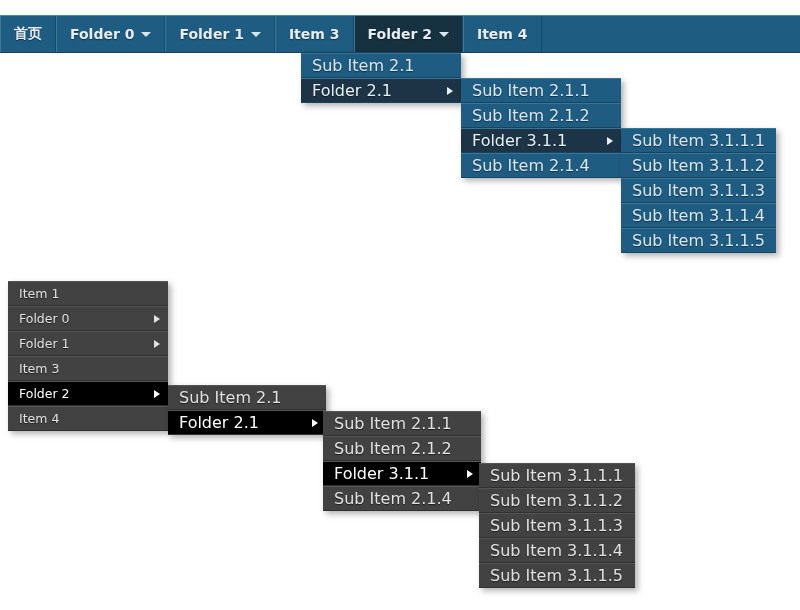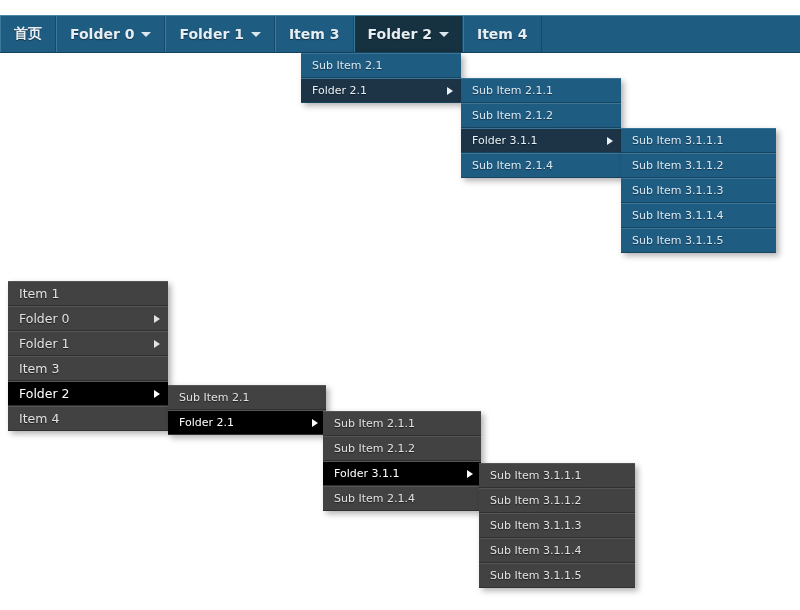--- a/index.html
+++ b/index.html
@@ -54,21 +54,21 @@
   .menu {
     position: absolute;
     list-style: none;
     box-shadow: 3px 3px 6px rgba(0,0,0,.30);
   }
   .menu-item {
     position: relative;
     display: flex; align-items: center;
     height: 25px;
     padding: 0 24px 0 11px;
-    font-size: 11px;
+    font-size: 16px;
     white-space: nowrap;
     cursor: pointer;
   }
   .arrow-right {
     position: absolute;
     right: 8px; top: 50%;
     margin-top: -4px;
     width: 0; height: 0;
     border-top: 4px solid transparent;
     border-bottom: 4px solid transparent;

